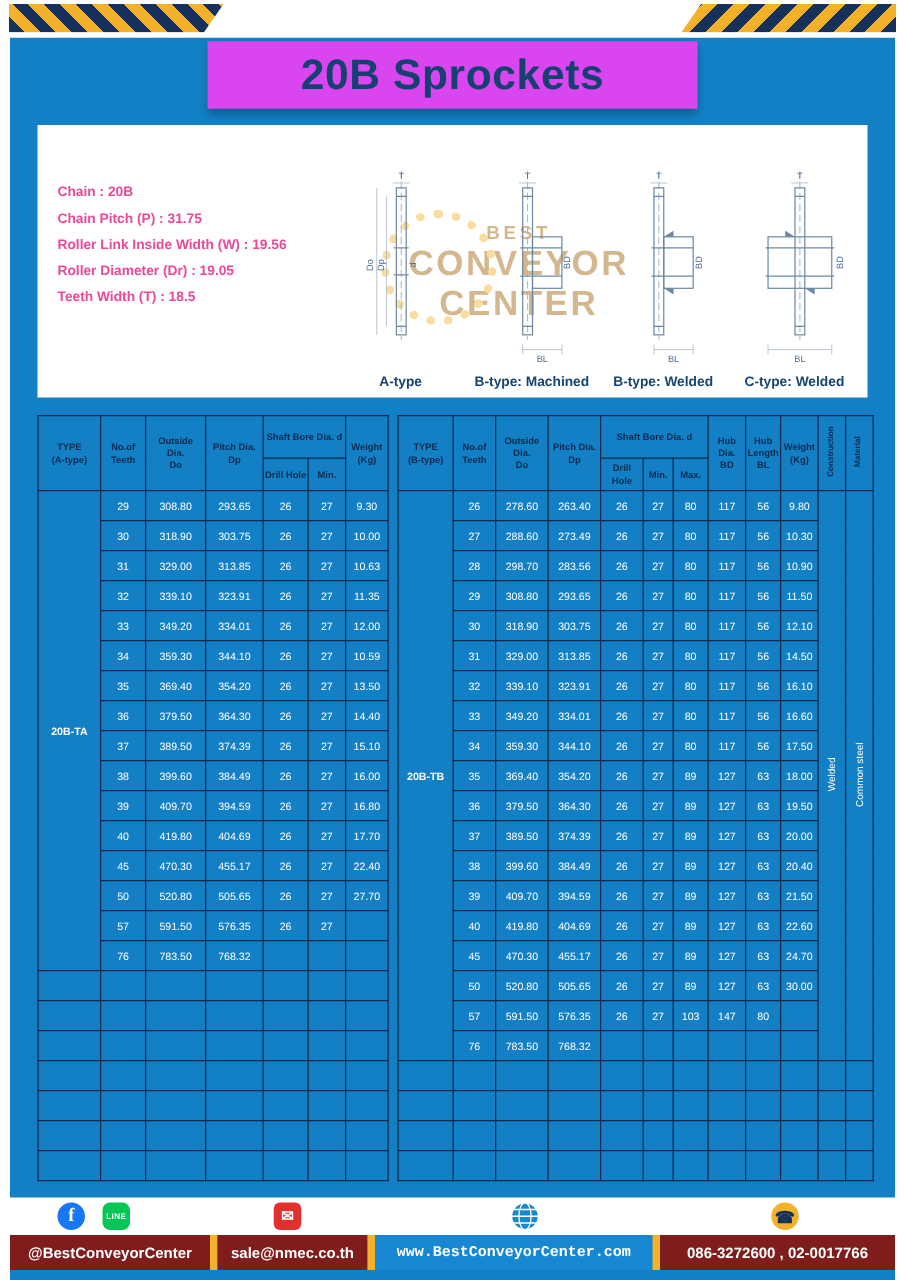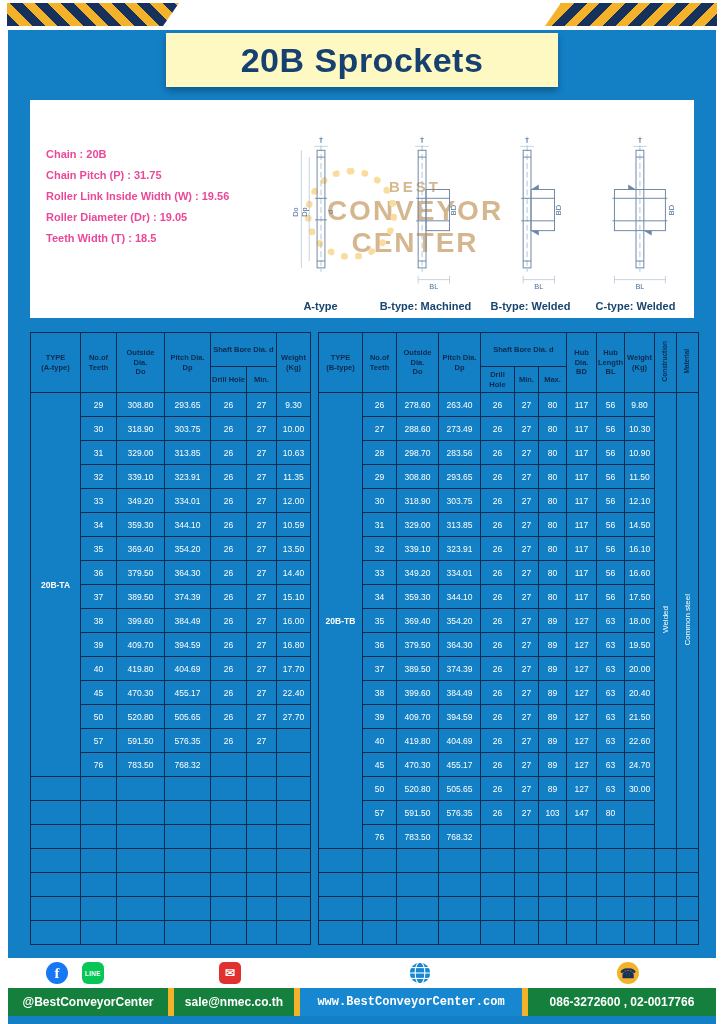--- a/index.html
+++ b/index.html
@@ -18,21 +18,21 @@
     right:7px;
     background:repeating-linear-gradient(-45deg,#16325c 0 9px,#f3b229 9px 18px);
     clip-path:polygon(16px 0,100% 0,100% 100%,0 100%);
   }
 
   
   .blue-area { position:absolute; top:30px; left:8px; right:8px; bottom:0; background:#1380c6; }
 
   .title-banner {
     position:absolute; top:3px; left:50%; transform:translateX(-50%);
-    width:392px; height:54px; background:#fef9c3;
+    width:392px; height:54px; background:#d946ef;
     display:flex; align-items:center; justify-content:center;
     box-shadow:0 4px 7px rgba(0,0,0,.3); z-index:4;
   }
   .title-banner h1 { font-size:34px; font-weight:bold; color:#16406f; letter-spacing:.5px; }
 
   
   .spec-box { position:absolute; top:70px; left:22px; right:22px; height:218px; background:#fff; }
   .specs { position:absolute; left:16px; top:44px; z-index:2; }
   .spec-line { font-size:11px; font-weight:bold; color:#ec4899; line-height:21px; white-space:nowrap; }
 
@@ -86,21 +86,21 @@
     display:flex; align-items:center; justify-content:center;
     color:#fff; font-weight:bold;
   }
   .icon-fb { left:38px; background:#1877f2; font-size:15px; font-family:"Liberation Serif",serif; }
   .icon-line { left:74px; background:#06c755; border-radius:6px; font-size:6.5px; letter-spacing:.3px; }
   .icon-mail { left:211px; background:#e0312e; border-radius:5px; font-size:12px; }
   .icon-globe { left:399px; width:26px; height:26px; top:2px; background:#fff; }
   .icon-phone { left:609px; background:#f3b229; color:#16325c; font-size:13px; }
 
   .footer-bar { position:absolute; left:8px; right:8px; top:988px; height:28px; display:flex; z-index:2; }
-  .fseg { display:flex; align-items:center; justify-content:center; background:#15803d; color:#fff; font-weight:bold; font-size:12px; white-space:nowrap; }
+  .fseg { display:flex; align-items:center; justify-content:center; background:#7f1d1d; color:#fff; font-weight:bold; font-size:12px; white-space:nowrap; }
   .fseg.blue { background:#1787d2; }
   .fdiv { width:6px; background:#f3b229; flex:0 0 6px; }
   .seg1 { flex:0 0 160px; }
   .seg2 { flex:0 0 120px; }
   .seg3 { flex:0 0 222px;font-family:Liberation Mono, monospace; }
   .seg4 { flex:1; }
 </style>
 </head>
 <body>
 

